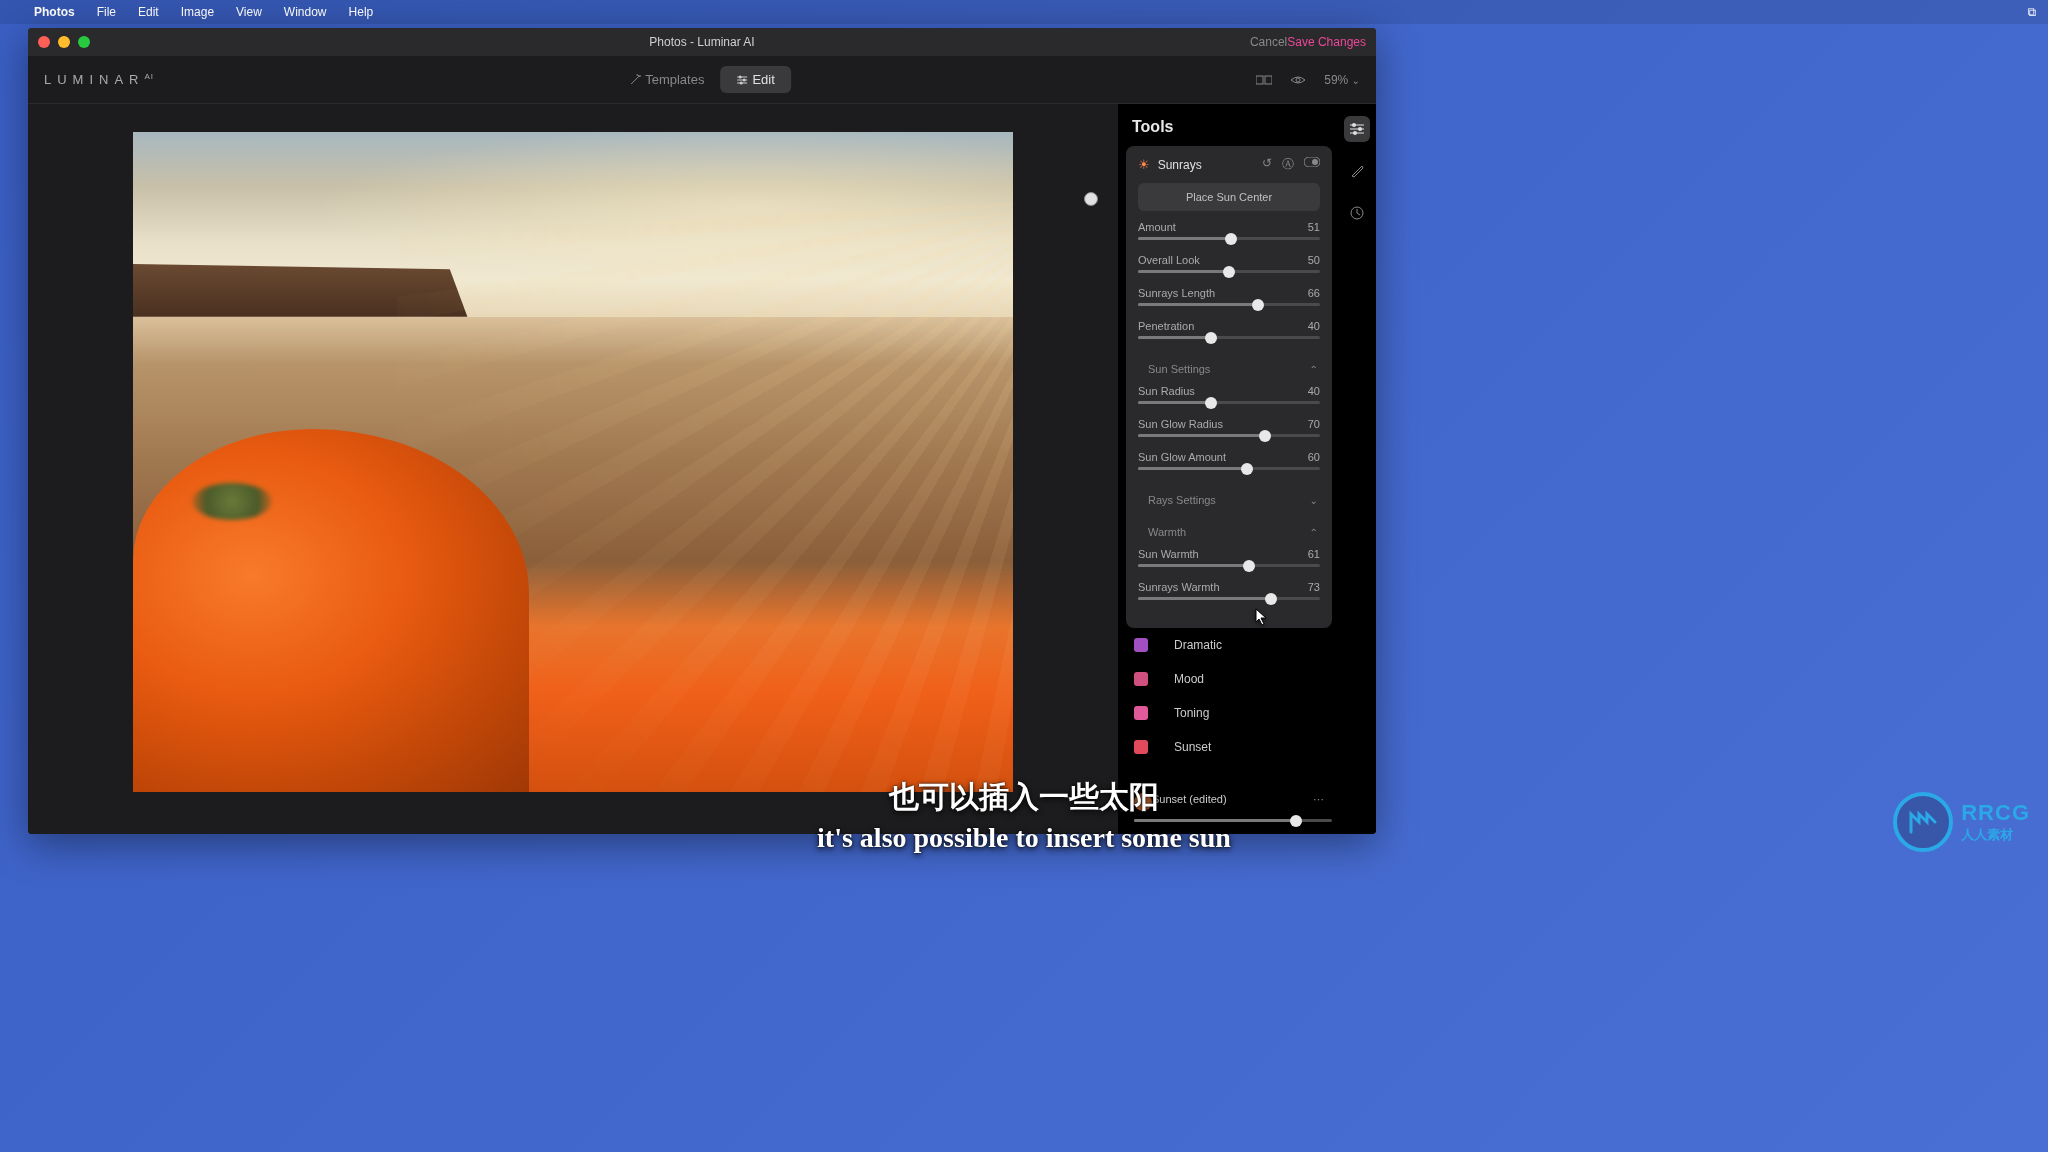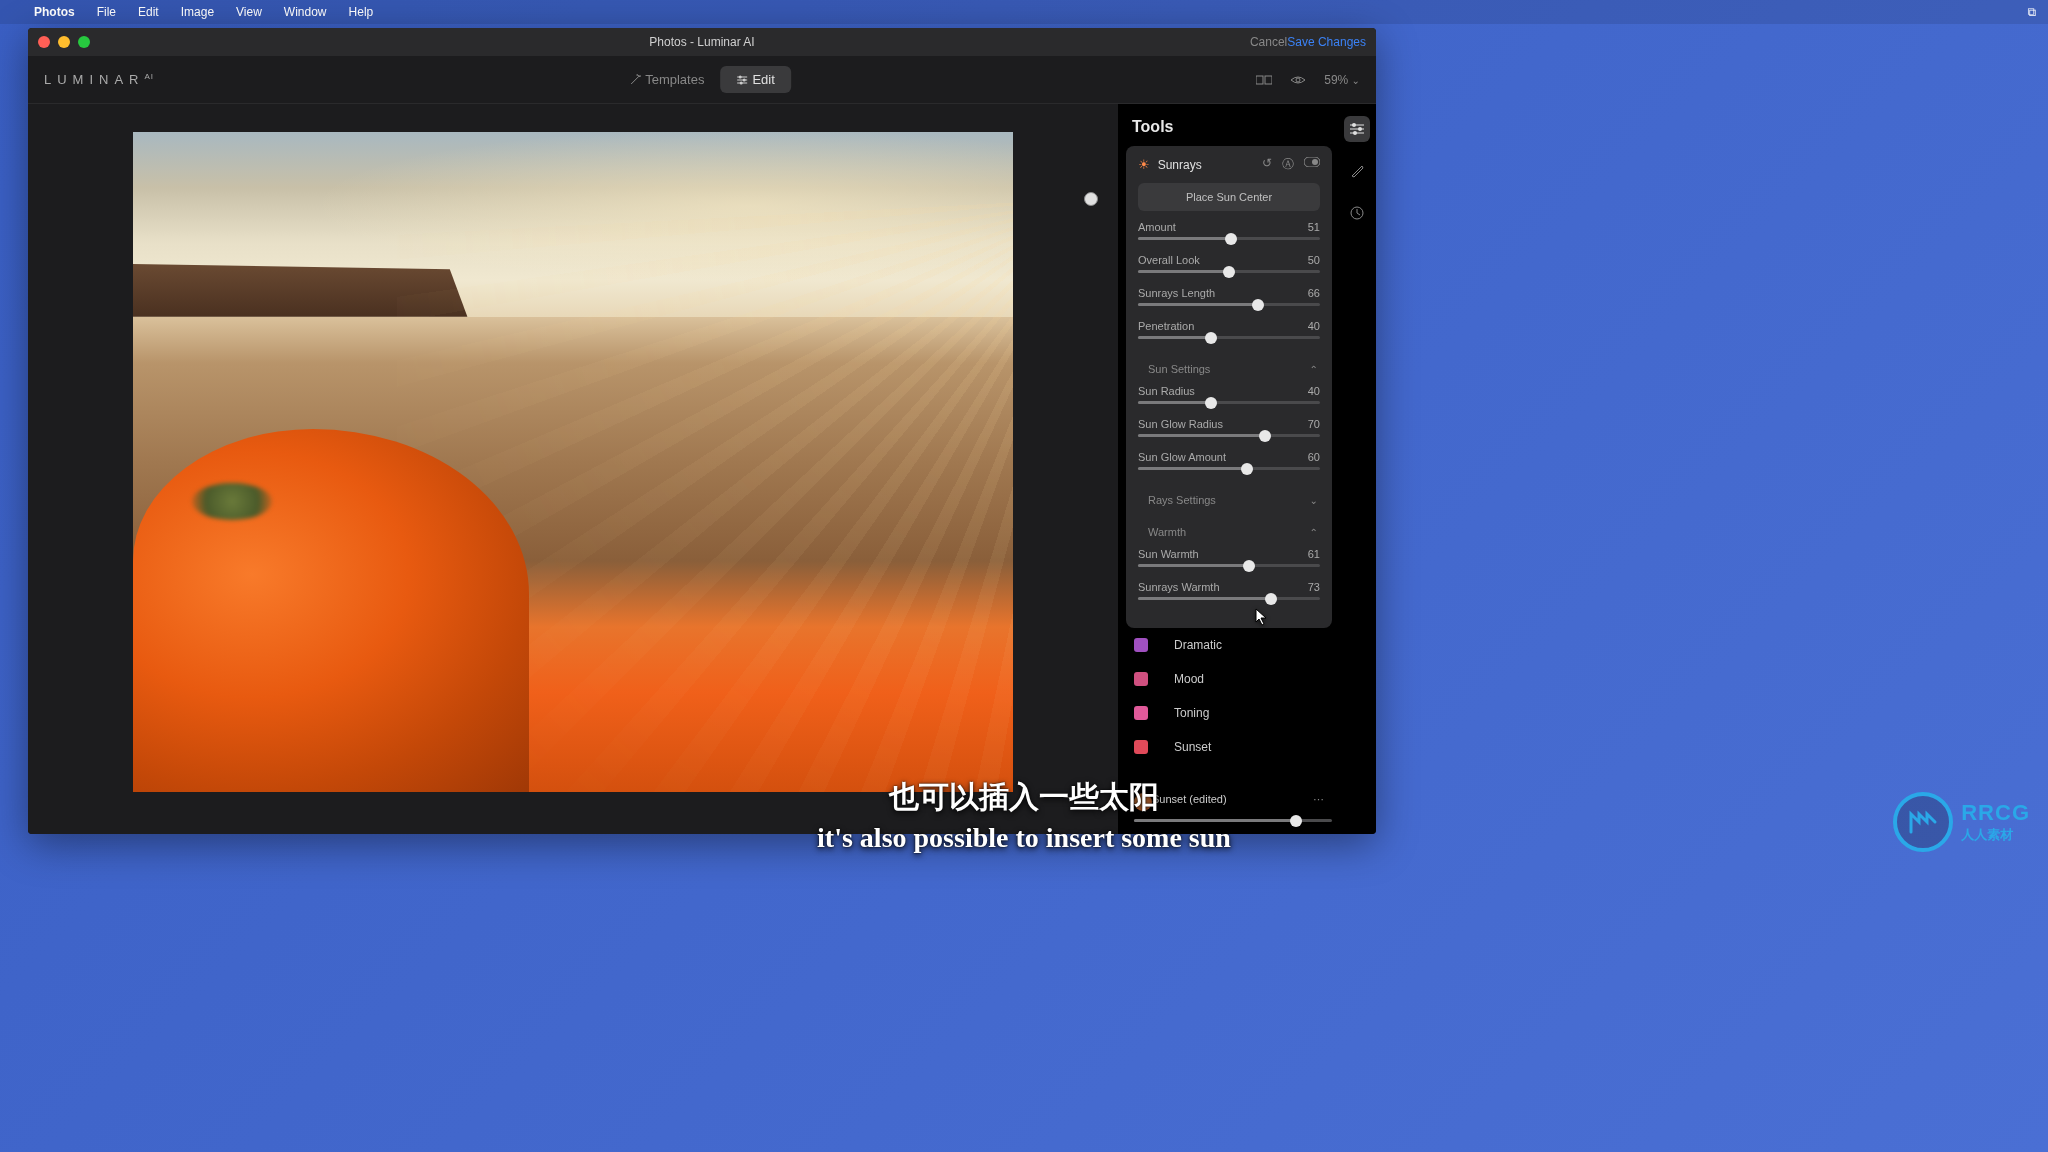--- a/index.html
+++ b/index.html
@@ -11,21 +11,21 @@
   .menubar .right { margin-left: auto; display: flex; gap: 16px; }
 
   .window { position: absolute; left: 28px; top: 28px; width: 1348px; height: 806px; background: #1c1c1e; border-radius: 4px; overflow: hidden; display: flex; flex-direction: column; box-shadow: 0 10px 40px rgba(0,0,0,0.4); }
 
   .titlebar { height: 28px; background: #2a2a2c; display: flex; align-items: center; padding: 0 10px; position: relative; }
   .traffic-lights { display: flex; gap: 8px; }
   .tl { width: 12px; height: 12px; border-radius: 50%; }
   .tl.red { background: #ff5f56; } .tl.yellow { background: #ffbd2e; } .tl.green { background: #27c93f; }
   .titlebar .title { position: absolute; left: 50%; transform: translateX(-50%); color: #d0d0d0; font-size: 12px; }
   .titlebar .actions { margin-left: auto; display: flex; font-size: 12px; }
-  .titlebar .cancel { color: #888; } .titlebar .save { color: #3b82f6; }
+  .titlebar .cancel { color: #888; } .titlebar .save { color: #ec4899; }
 
   .toolbar { height: 48px; background: #1c1c1e; display: flex; align-items: center; padding: 0 16px; border-bottom: 1px solid #2a2a2c; }
   .logo { color: #aaa; font-size: 13px; letter-spacing: 6px; font-weight: 400; }
   .logo sup { font-size: 8px; letter-spacing: 1px; }
   .mode-toggle { position: absolute; left: 50%; transform: translateX(-50%); display: flex; gap: 0; }
   .mode-btn { padding: 6px 16px; border-radius: 6px; color: #888; font-size: 13px; display: flex; align-items: center; gap: 4px; }
   .mode-btn.active { background: #3a3a3c; color: #e0e0e0; }
   .toolbar .right { margin-left: auto; display: flex; align-items: center; gap: 18px; color: #888; font-size: 12px; }
 
   .main { flex: 1; display: flex; }

